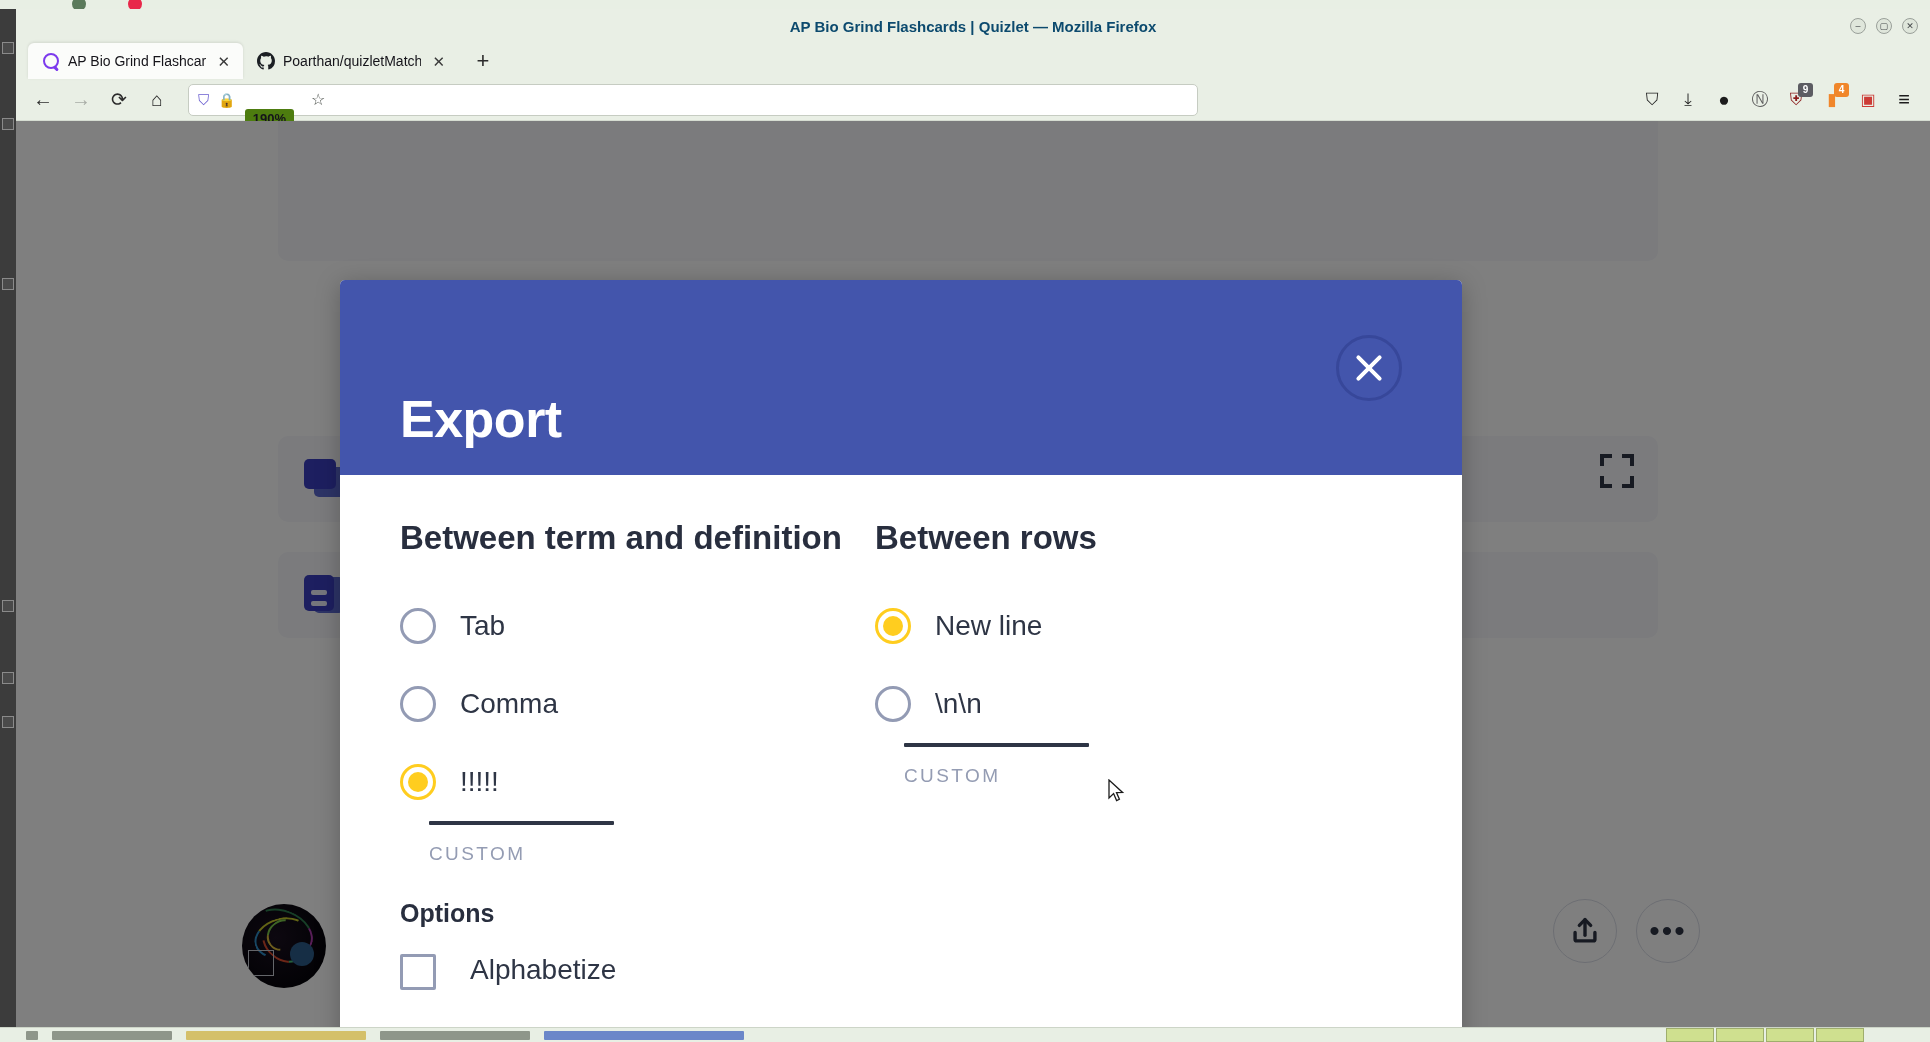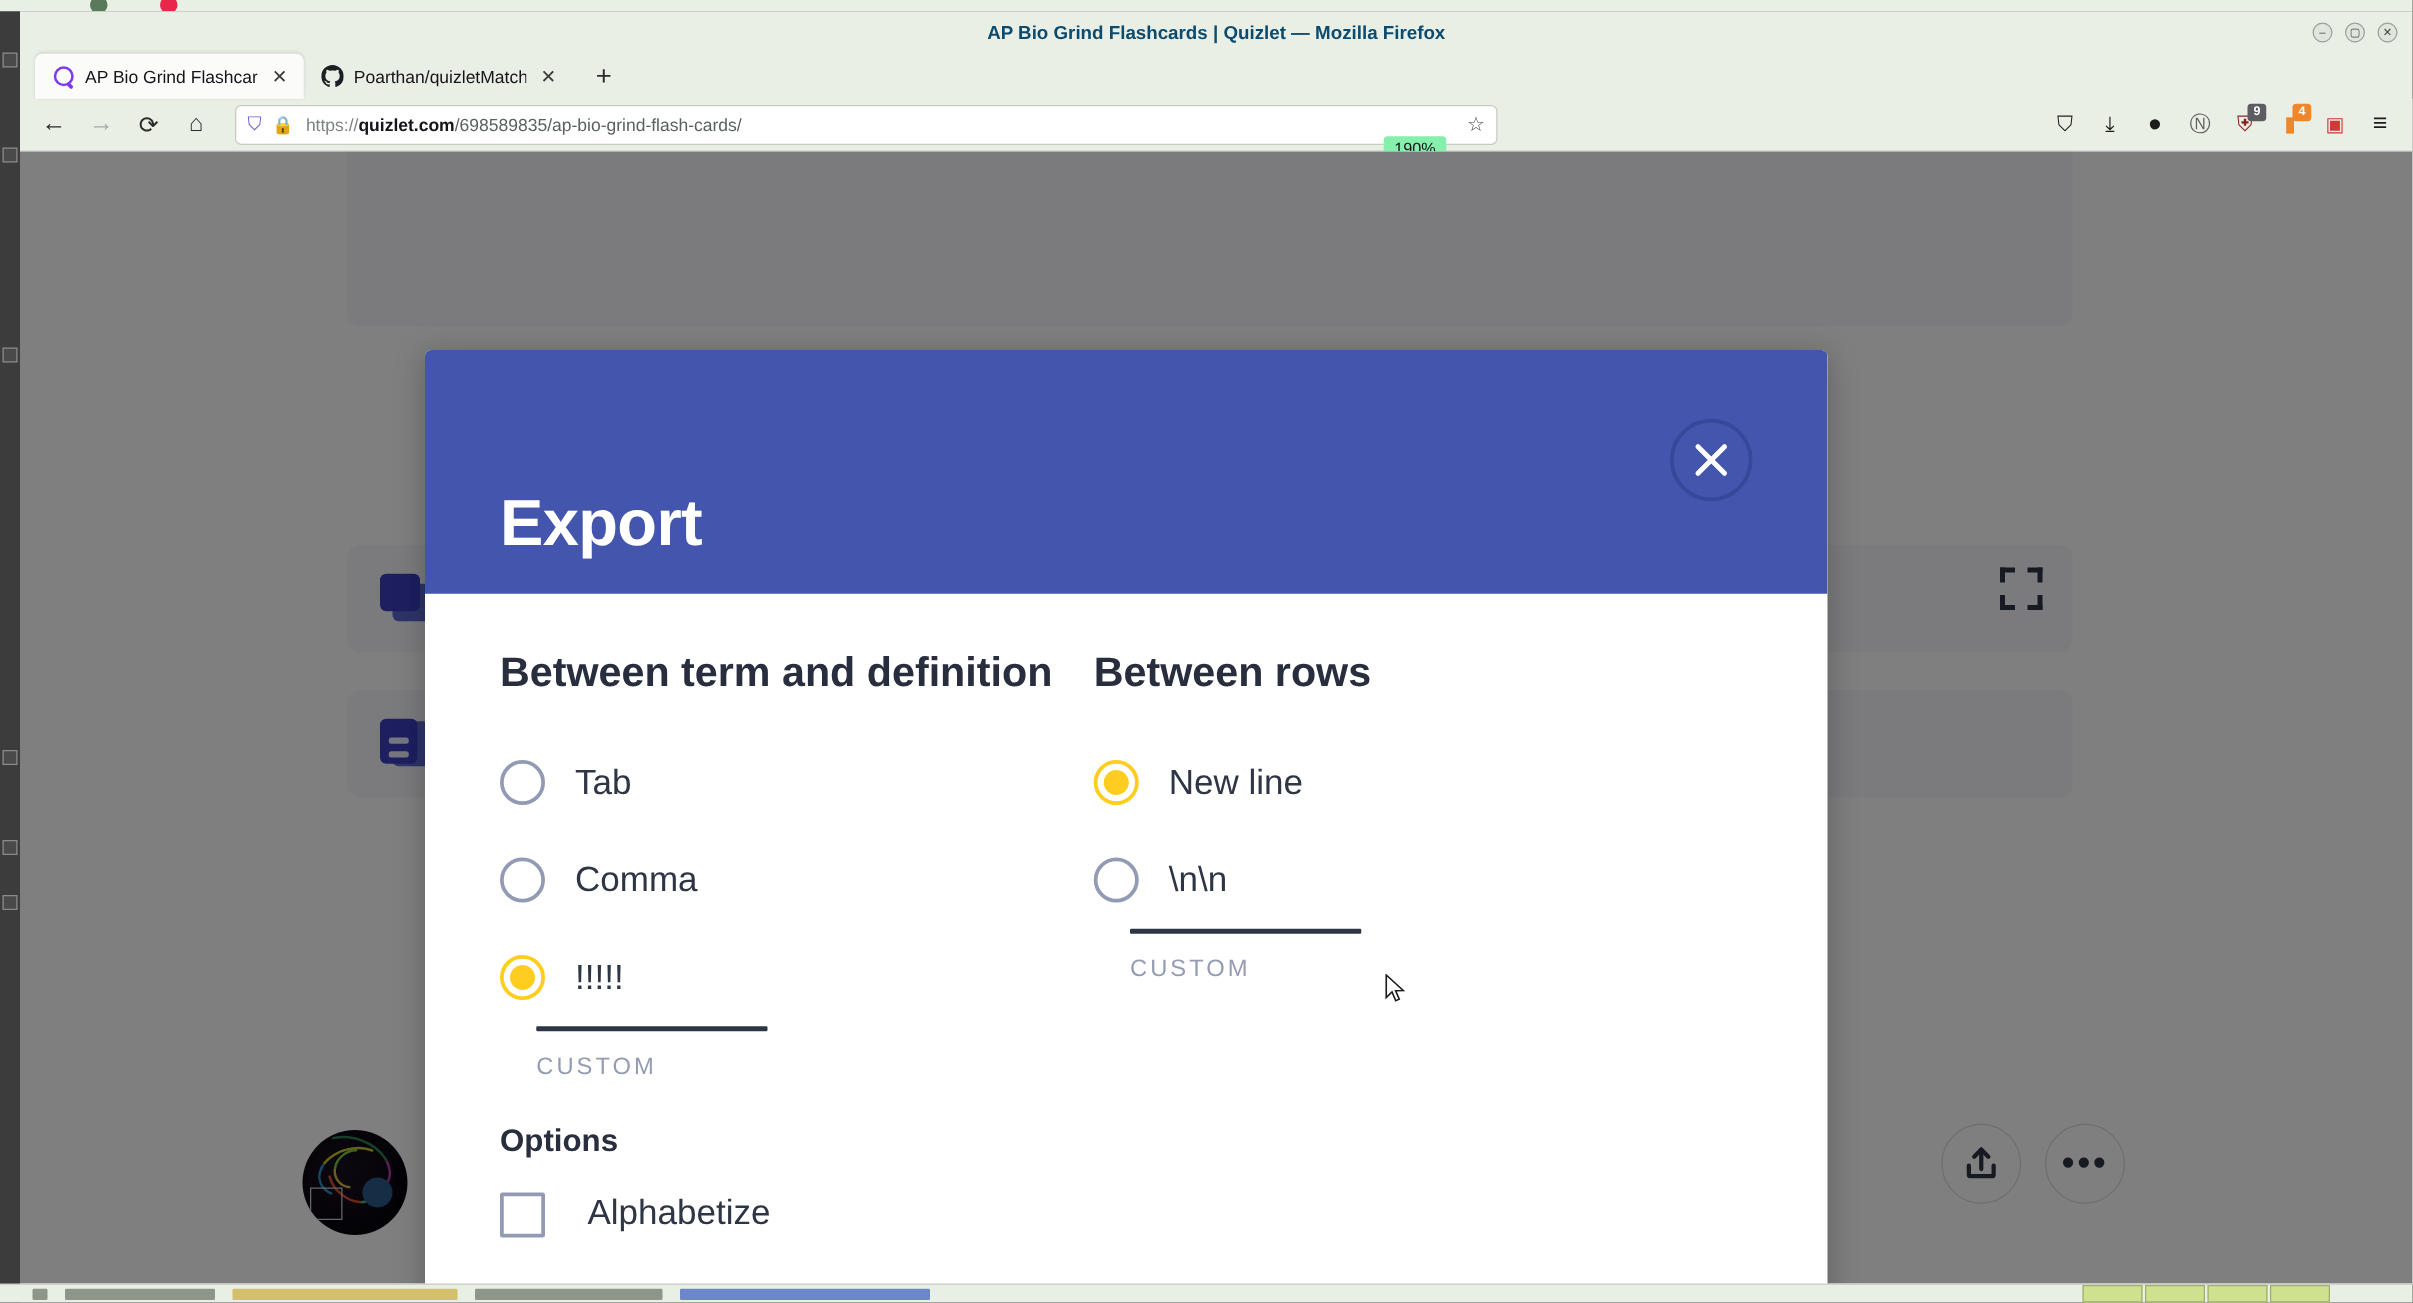--- a/index.html
+++ b/index.html
@@ -108,22 +108,22 @@
     display:flex; align-items:center; gap:9px; padding:0 9px;
     max-width:1010px;
   }
   .url-text {
     font-size:14px; color:#5b6160; white-space:nowrap; overflow:hidden;
     flex:1;
   }
   .url-text b { color:#15141a; font-weight:bold; }
   .url-text .scheme { color:#7e8480; }
   .zoom-pill {
-    font-size:13px; color:#15141a; background:#86efac;
-    padding:2px 8px; border-radius:3px; font-weight:normal;margin-top:38px;
+    font-size:13px; color:#15141a; background:#4d7c0f;
+    padding:2px 8px; border-radius:3px; font-weight:bold;margin-top:38px;
   }
   .star { font-size:16px; color:#4a4f4a; margin-left:8px; }
   .toolbar-right { display:flex; align-items:center; gap:4px; margin-left:auto; }
   .tb-ico {
     width:32px; height:32px; display:flex; align-items:center;
     justify-content:center; position:relative; color:#1c1c1c;
   }
   .badge {
     position:absolute; top:-1px; right:-1px; min-width:15px; height:14px;
     border-radius:3px; font-size:10px; color:#fff; font-weight:bold;
@@ -355,23 +355,20 @@
 
     <div class="navbar">
       <div class="nav-btn" style="font-size:20px">←</div>
       <div class="nav-btn dim" style="font-size:20px">→</div>
       <div class="nav-btn" style="font-size:19px">⟳</div>
       <div class="nav-btn" style="font-size:19px">⌂</div>
 
       <div class="urlbar">
         <span style="color:#6b5fd0;font-size:15px;line-height:1">⛉</span>
         <span style="color:#3b3f42;font-size:14px;line-height:1">🔒</span>
-        <span class="url-text">
-          <span class="scheme">https://</span><b>quizlet.com</b><span>/698589835/ap-bio-grind-flash-cards/</span>
-        </span>
         <span class="zoom-pill">190%</span>
         <span class="star">☆</span>
       </div>
 
       <div class="toolbar-right">
         <div class="tb-ico" style="font-size:17px">⛉</div>
         <div class="tb-ico" style="font-size:17px">⤓</div>
         <div class="tb-ico" style="font-size:19px">●</div>
         <div class="tb-ico" style="font-size:17px;color:#5e5e5e">Ⓝ</div>
         <div class="tb-ico" style="font-size:17px;color:#8b1d1d">⛨<span class="badge dark">9</span></div>

